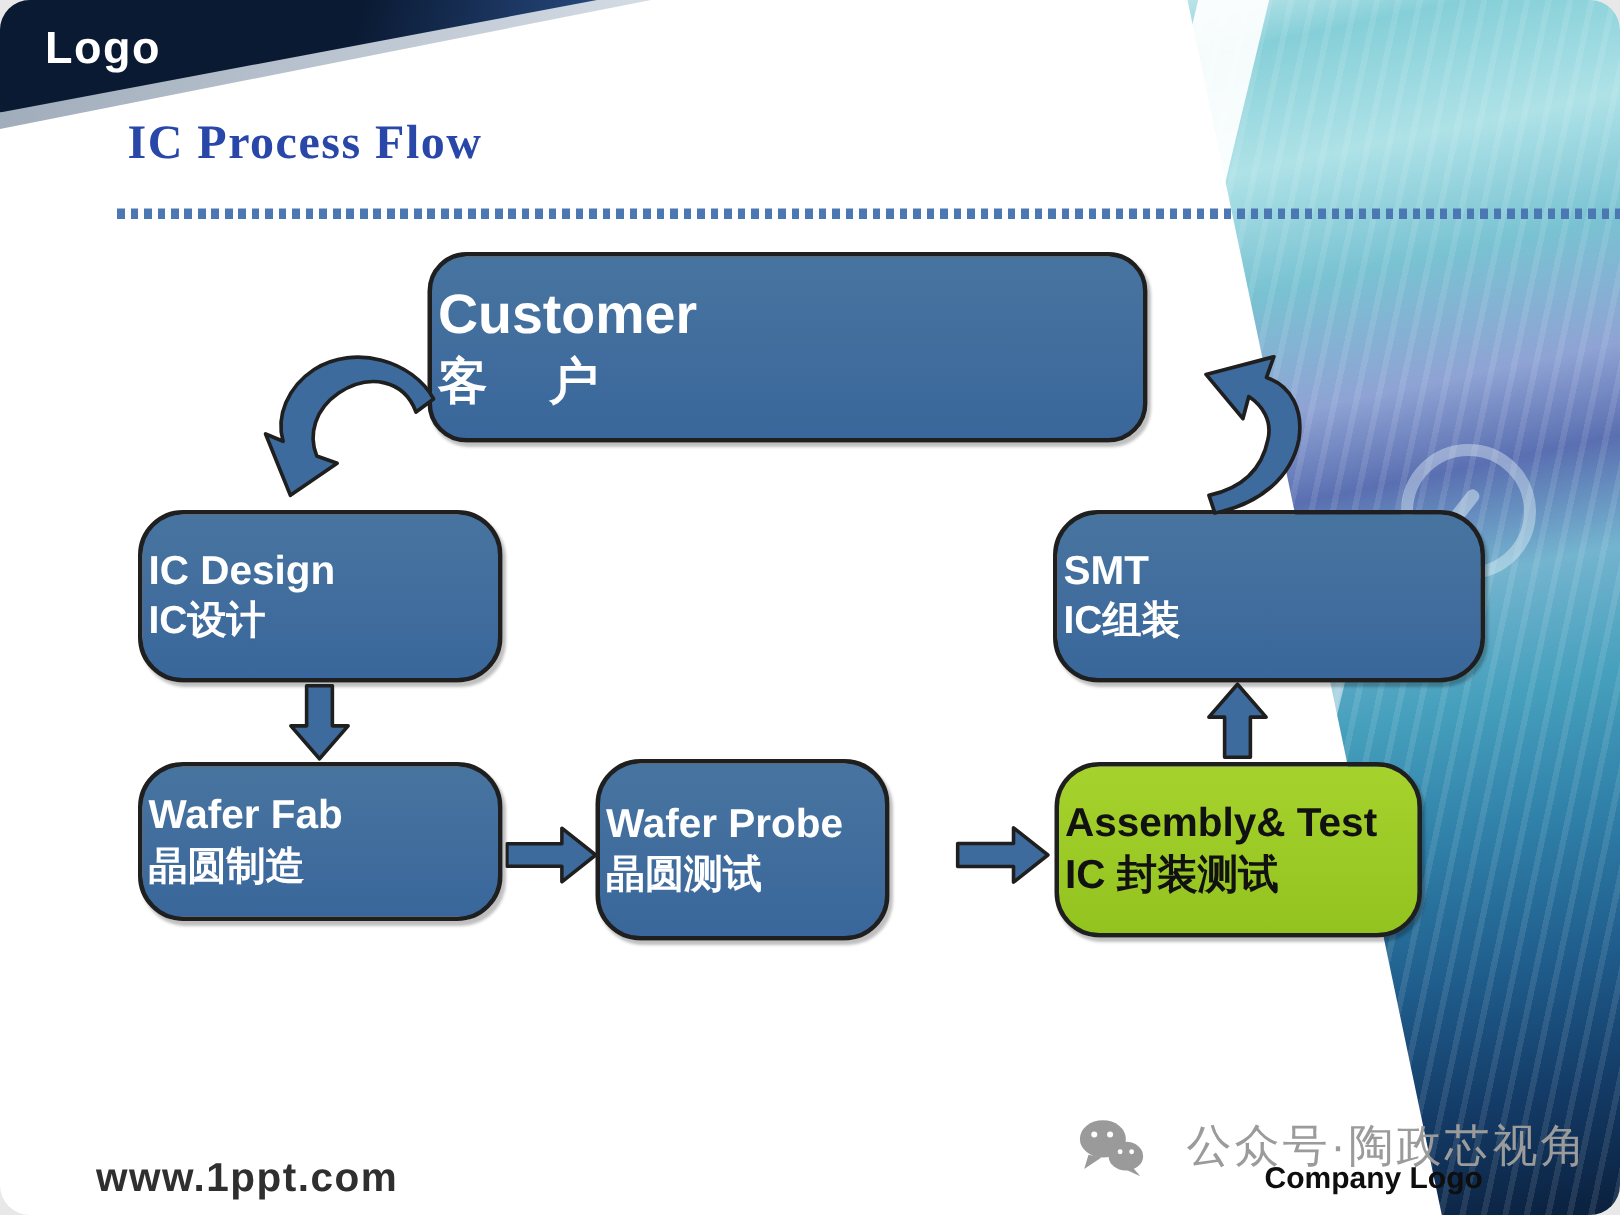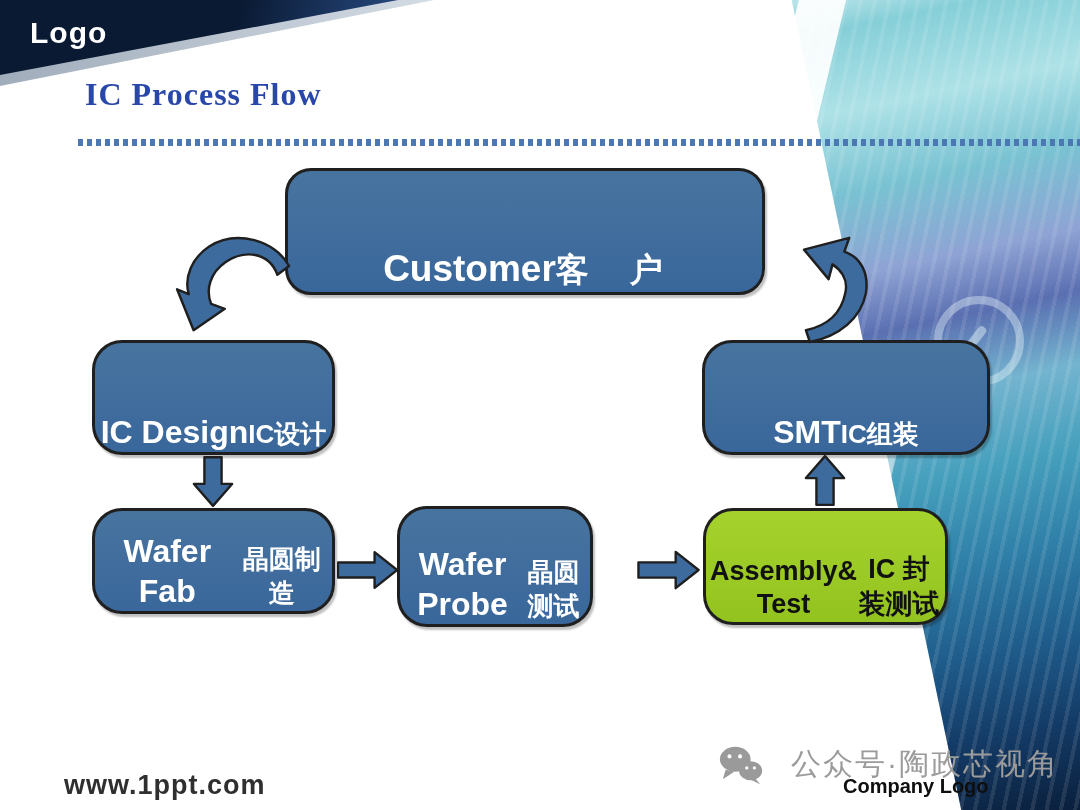--- a/index.html
+++ b/index.html
@@ -1,19 +1,20 @@
 <!DOCTYPE html>
 <html><head>
 <meta charset="utf-8">
 <style>
   html,body { margin:0; padding:0; background:#e8e8e8; }
   .slide {
     position:relative; width:1080px; height:810px; margin:0 auto;
     background:#ffffff; overflow:hidden;
     font-family:"Liberation Sans","DejaVu Sans",sans-serif;
+    border-radius:20px;
   }
 
   
   .bg-band {
     position:absolute; inset:0;
     clip-path:polygon(73.3% 0, 100% 0, 100% 100%, 89% 100%);
     background:linear-gradient(168deg,
       #c9ecee 0%, #93d7dc 7%, #e6f6f7 13%, #86cfd8 20%, #aee2e7 28%,
       #79c2d2 36%, #8fa3d4 44%, #5a6fb1 50%, #74b4cf 57%, #46a0bd 65%,
       #2f7fa8 74%, #1f5c8b 83%, #143c68 91%, #0a1f3c 100%);
@@ -48,24 +49,24 @@
     font-family:"Liberation Serif","DejaVu Serif",serif;
     font-size:32px; font-weight:bold; color:#2947a8; letter-spacing:1px; }
   .dotted { position:absolute; left:78px; top:139px; width:1002px; height:7px;
     background:repeating-linear-gradient(to right,
       #4b77b3 0, #4b77b3 5px, transparent 5px, transparent 9px); }
 
   
   .node { position:absolute; box-sizing:border-box;
     border:3px solid #1f1f1f; border-radius:30px;
     background:linear-gradient(180deg,#47749f,#3a679b);
-    color:#ffffff; display:flex; flex-direction:row; align-items:flex-end;
+    color:#ffffff; display:flex; flex-direction:column; align-items:flex-start;
     justify-content:center; text-align:center; font-weight:bold;
     box-shadow:2px 3px 2px rgba(0,0,0,0.25); padding:0 4px; }
-  .node .en { font-size:32px; line-height:1.25; }
+  .node .en { font-size:27px; line-height:1.25; }
   .node .zh { font-size:26px; line-height:1.3; }
   .node-customer { left:285px; top:168px; width:480px; height:127px; border-radius:26px; }
   .node-customer .en { font-size:37px; }
   .node-customer .zh { font-size:33px; letter-spacing:4px; }
   .node-ic-design  { left:92px;  top:340px; width:243px; height:115px; }
   .node-smt        { left:702px; top:340px; width:288px; height:115px; }
   .node-wafer-fab  { left:92px;  top:508px; width:243px; height:106px; }
   .node-wafer-probe{ left:397px; top:506px; width:196px; height:121px; }
   .node-assembly   { left:703px; top:508px; width:245px; height:117px;
     background:linear-gradient(180deg,#a6d22d,#93c31f); color:#111; }

